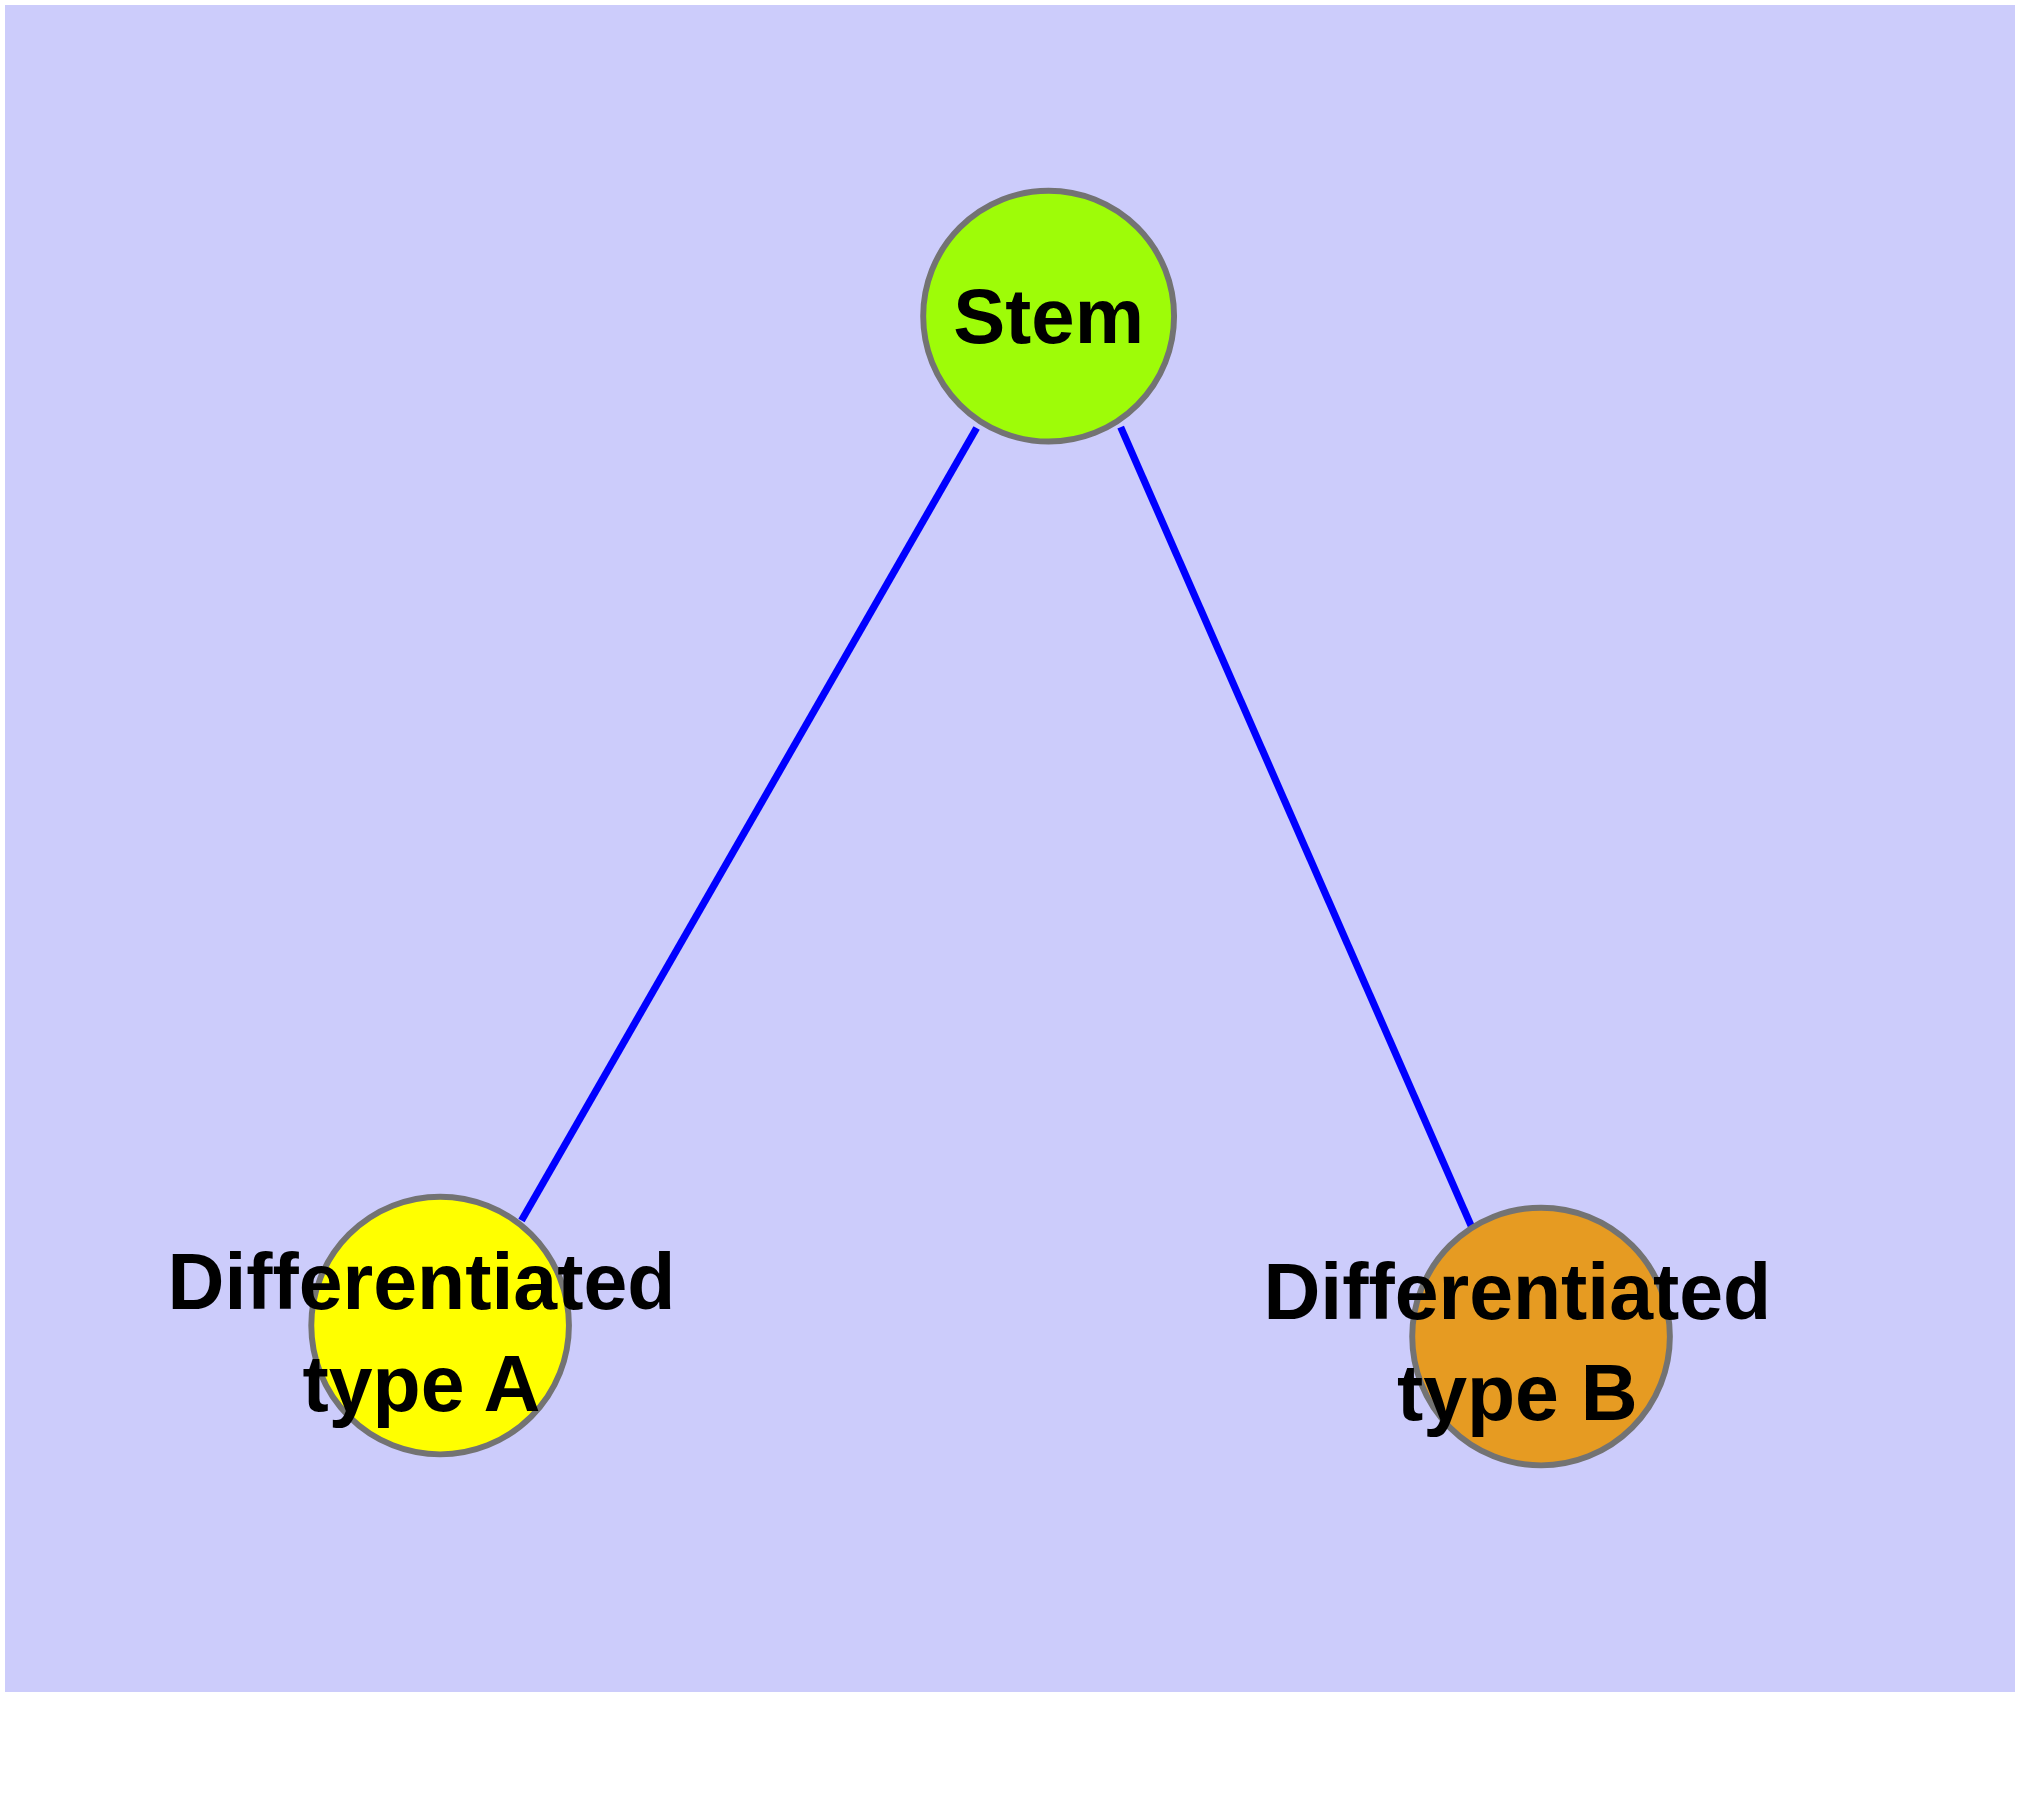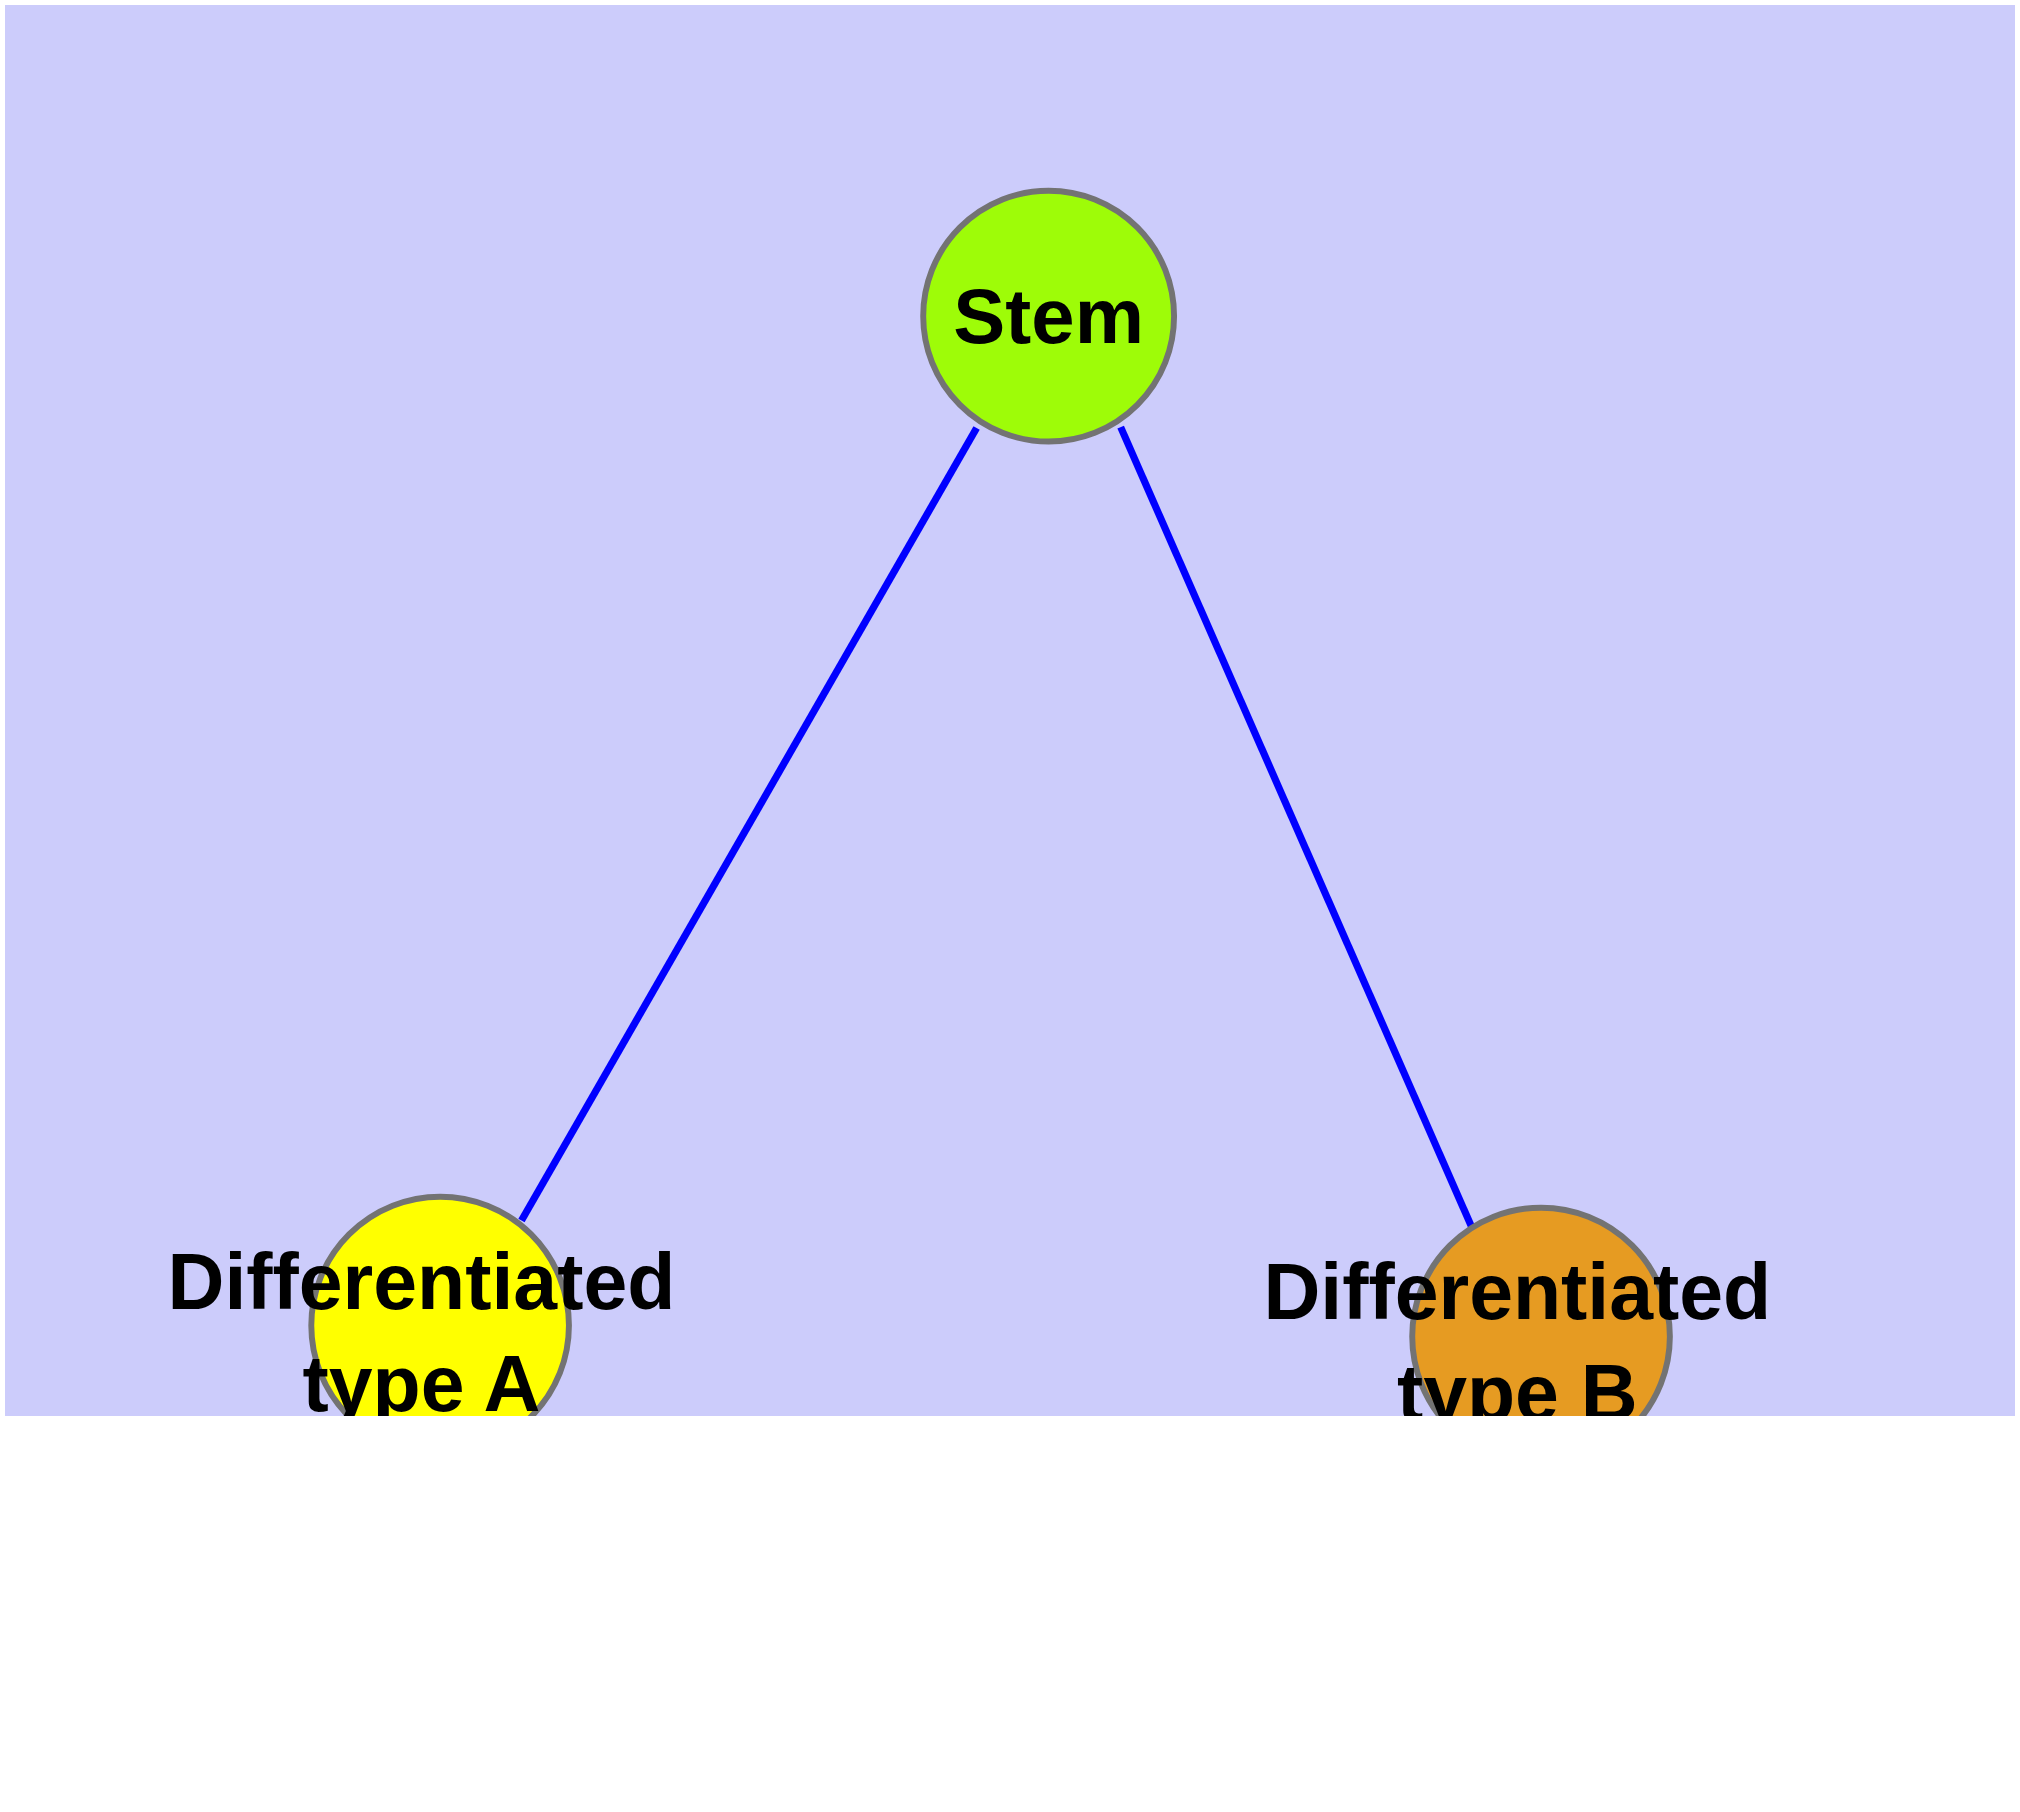--- a/index.html
+++ b/index.html
@@ -46,21 +46,21 @@
     fill: #000000;
     text-anchor: middle;
     paint-order: normal;
   }
   .label-stem { font-size: 92px; }
   .label-leaf { font-size: 93px; }
 </style>
 </head>
 <body>
 
-<div id="stage" style="width: 2021px; height: 1416px;">
+<div id="stage" style="width: 2021px; height: 1692px;">
 
   <div id="canvas-bg" style="background: rgb(204, 204, 251);"></div>
 
   <svg id="graph-svg" viewBox="0 0 2384 2138" xmlns="http://www.w3.org/2000/svg">
 
     <g>
       <line class="edge-line" x1="1152" y1="505" x2="615" y2="1440" stroke="#0000ff"></line>
       <line class="edge-line" x1="1322" y1="504" x2="1738" y2="1452" stroke="#0000ff"></line>
     </g>
 

